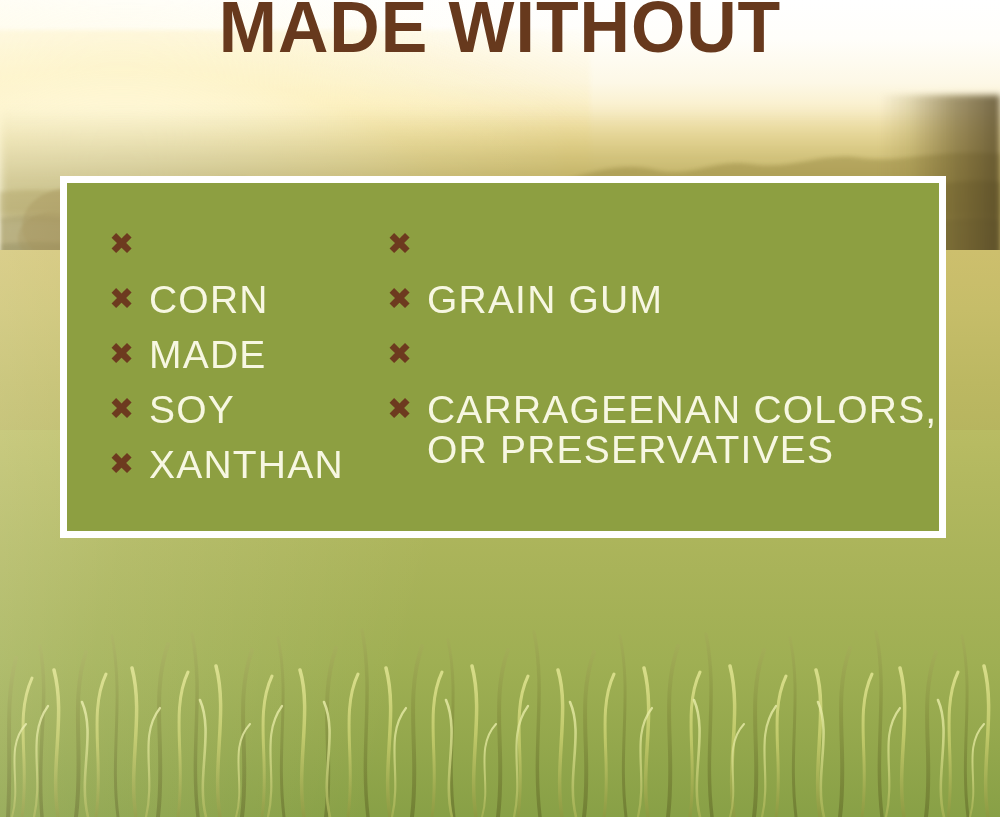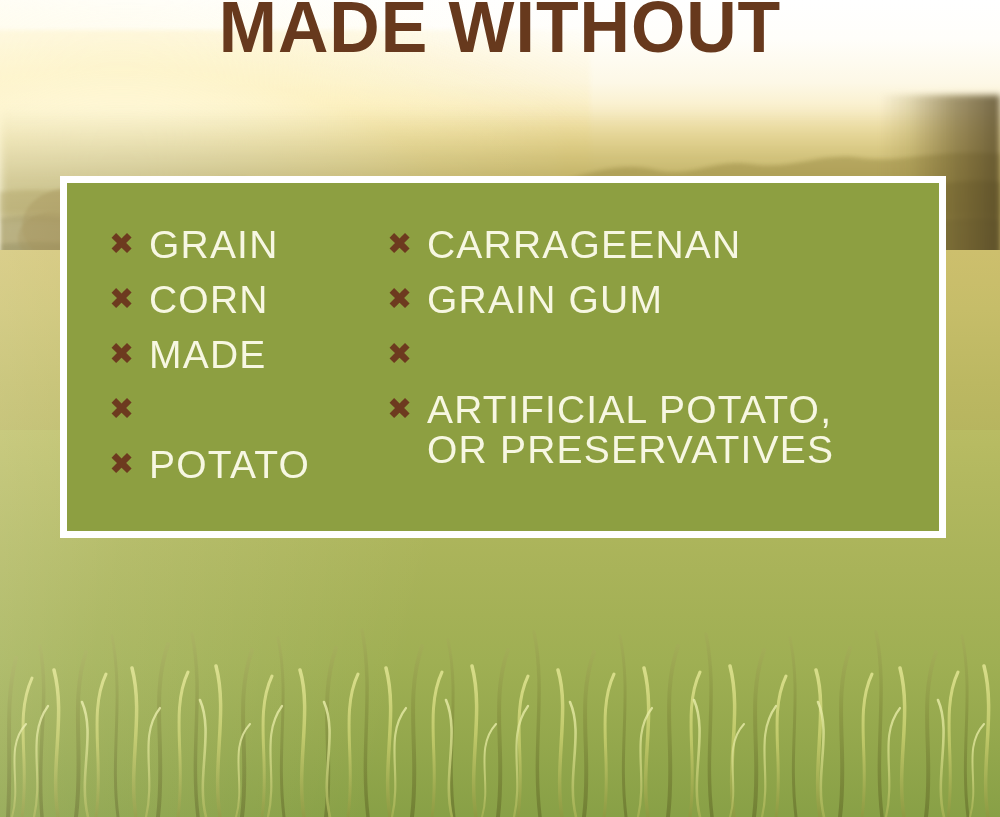--- a/index.html
+++ b/index.html
@@ -397,54 +397,53 @@
 
   <div class="headline">MADE WITHOUT</div>
 
   <div class="panel-wrap">
     <div class="panel">
       <div class="columns">
 
         <div class="col col-left">
           <div class="row">
             <span class="xmark">✖</span>
-            <span class="item-text">GRAIN</span>
           </div>
           <div class="row">
             <span class="xmark">✖</span>
             <span class="item-text">CORN</span>
           </div>
           <div class="row">
             <span class="xmark">✖</span>
             <span class="item-text">MADE</span>
           </div>
           <div class="row">
             <span class="xmark">✖</span>
-          </div>
-          <div class="row">
-            <span class="xmark">✖</span>
-            <span class="item-text">POTATO</span>
+            <span class="item-text">SOY</span>
+          </div>
+          <div class="row">
+            <span class="xmark">✖</span>
+            <span class="item-text">XANTHAN</span>
           </div>
         </div>
 
         <div class="col col-right">
           <div class="row">
             <span class="xmark">✖</span>
-            <span class="item-text">CARRAGEENAN</span>
           </div>
           <div class="row">
             <span class="xmark">✖</span>
             <span class="item-text">GRAIN GUM</span>
           </div>
           <div class="row">
             <span class="xmark">✖</span>
           </div>
           <div class="row two-line">
             <span class="xmark">✖</span>
-            <span class="item-text">ARTIFICIAL POTATO,
+            <span class="item-text">CARRAGEENAN COLORS,
 OR PRESERVATIVES</span>
           </div>
         </div>
 
       </div>
     </div>
   </div>
 
 </div>
 

